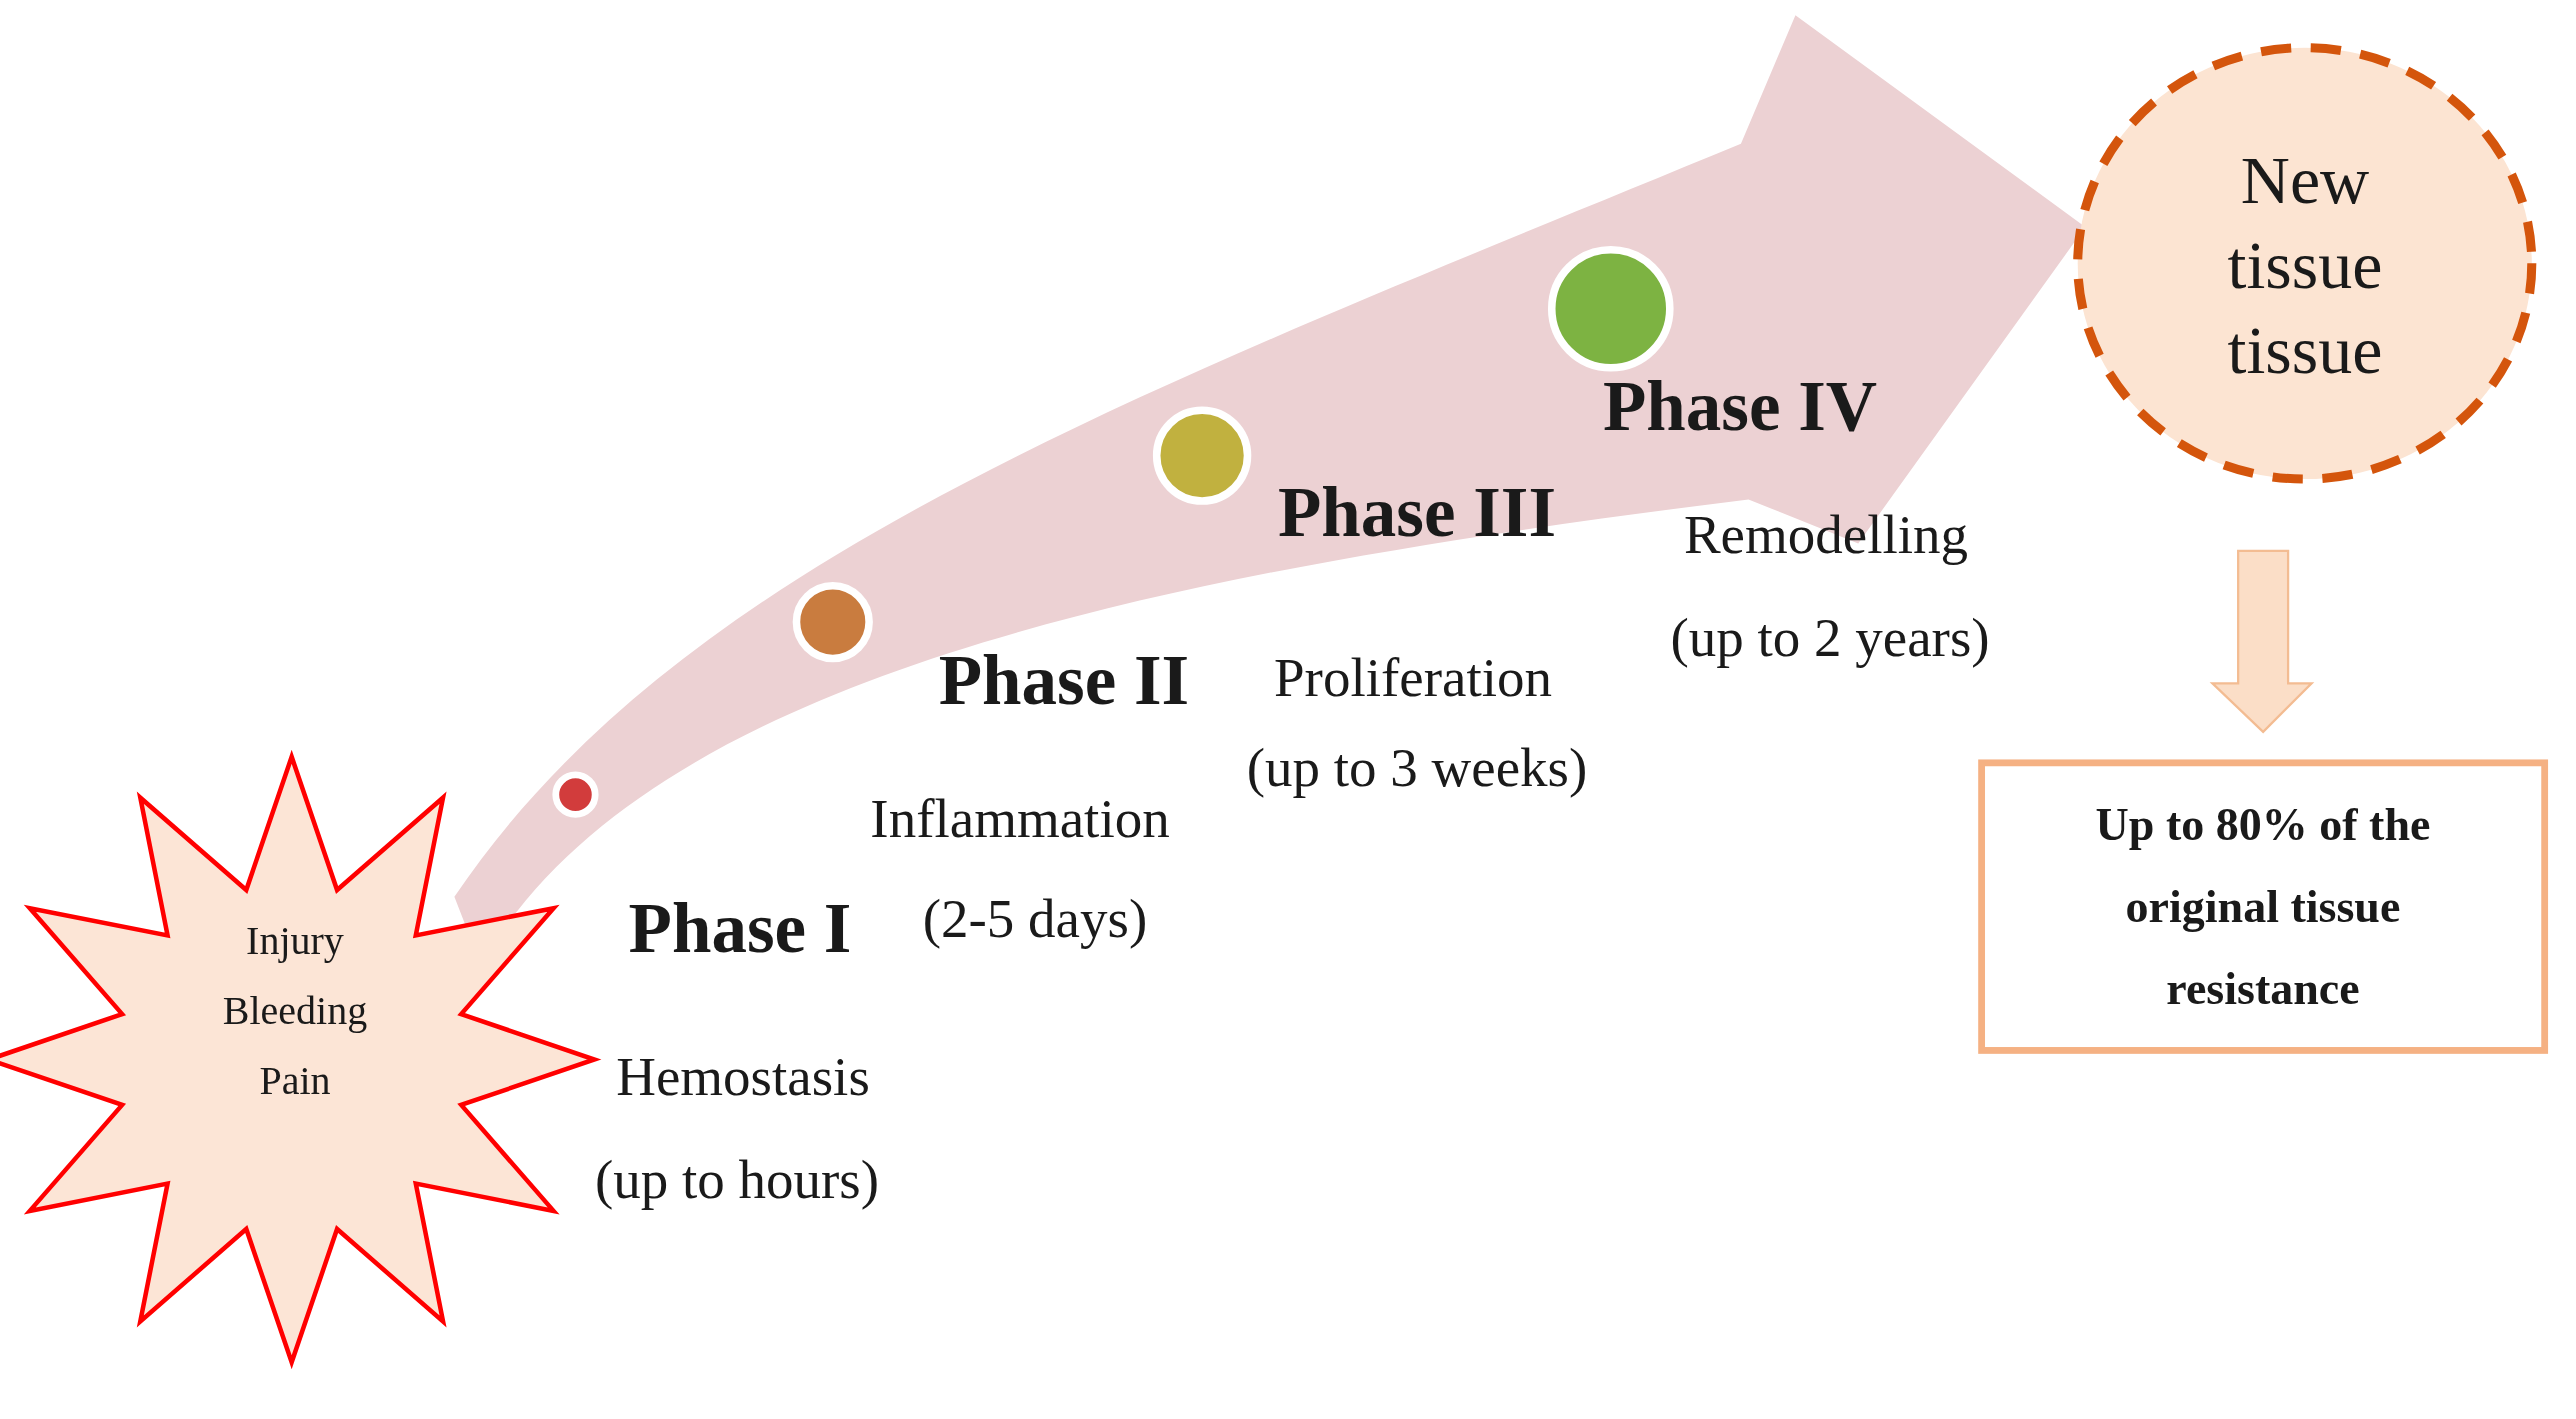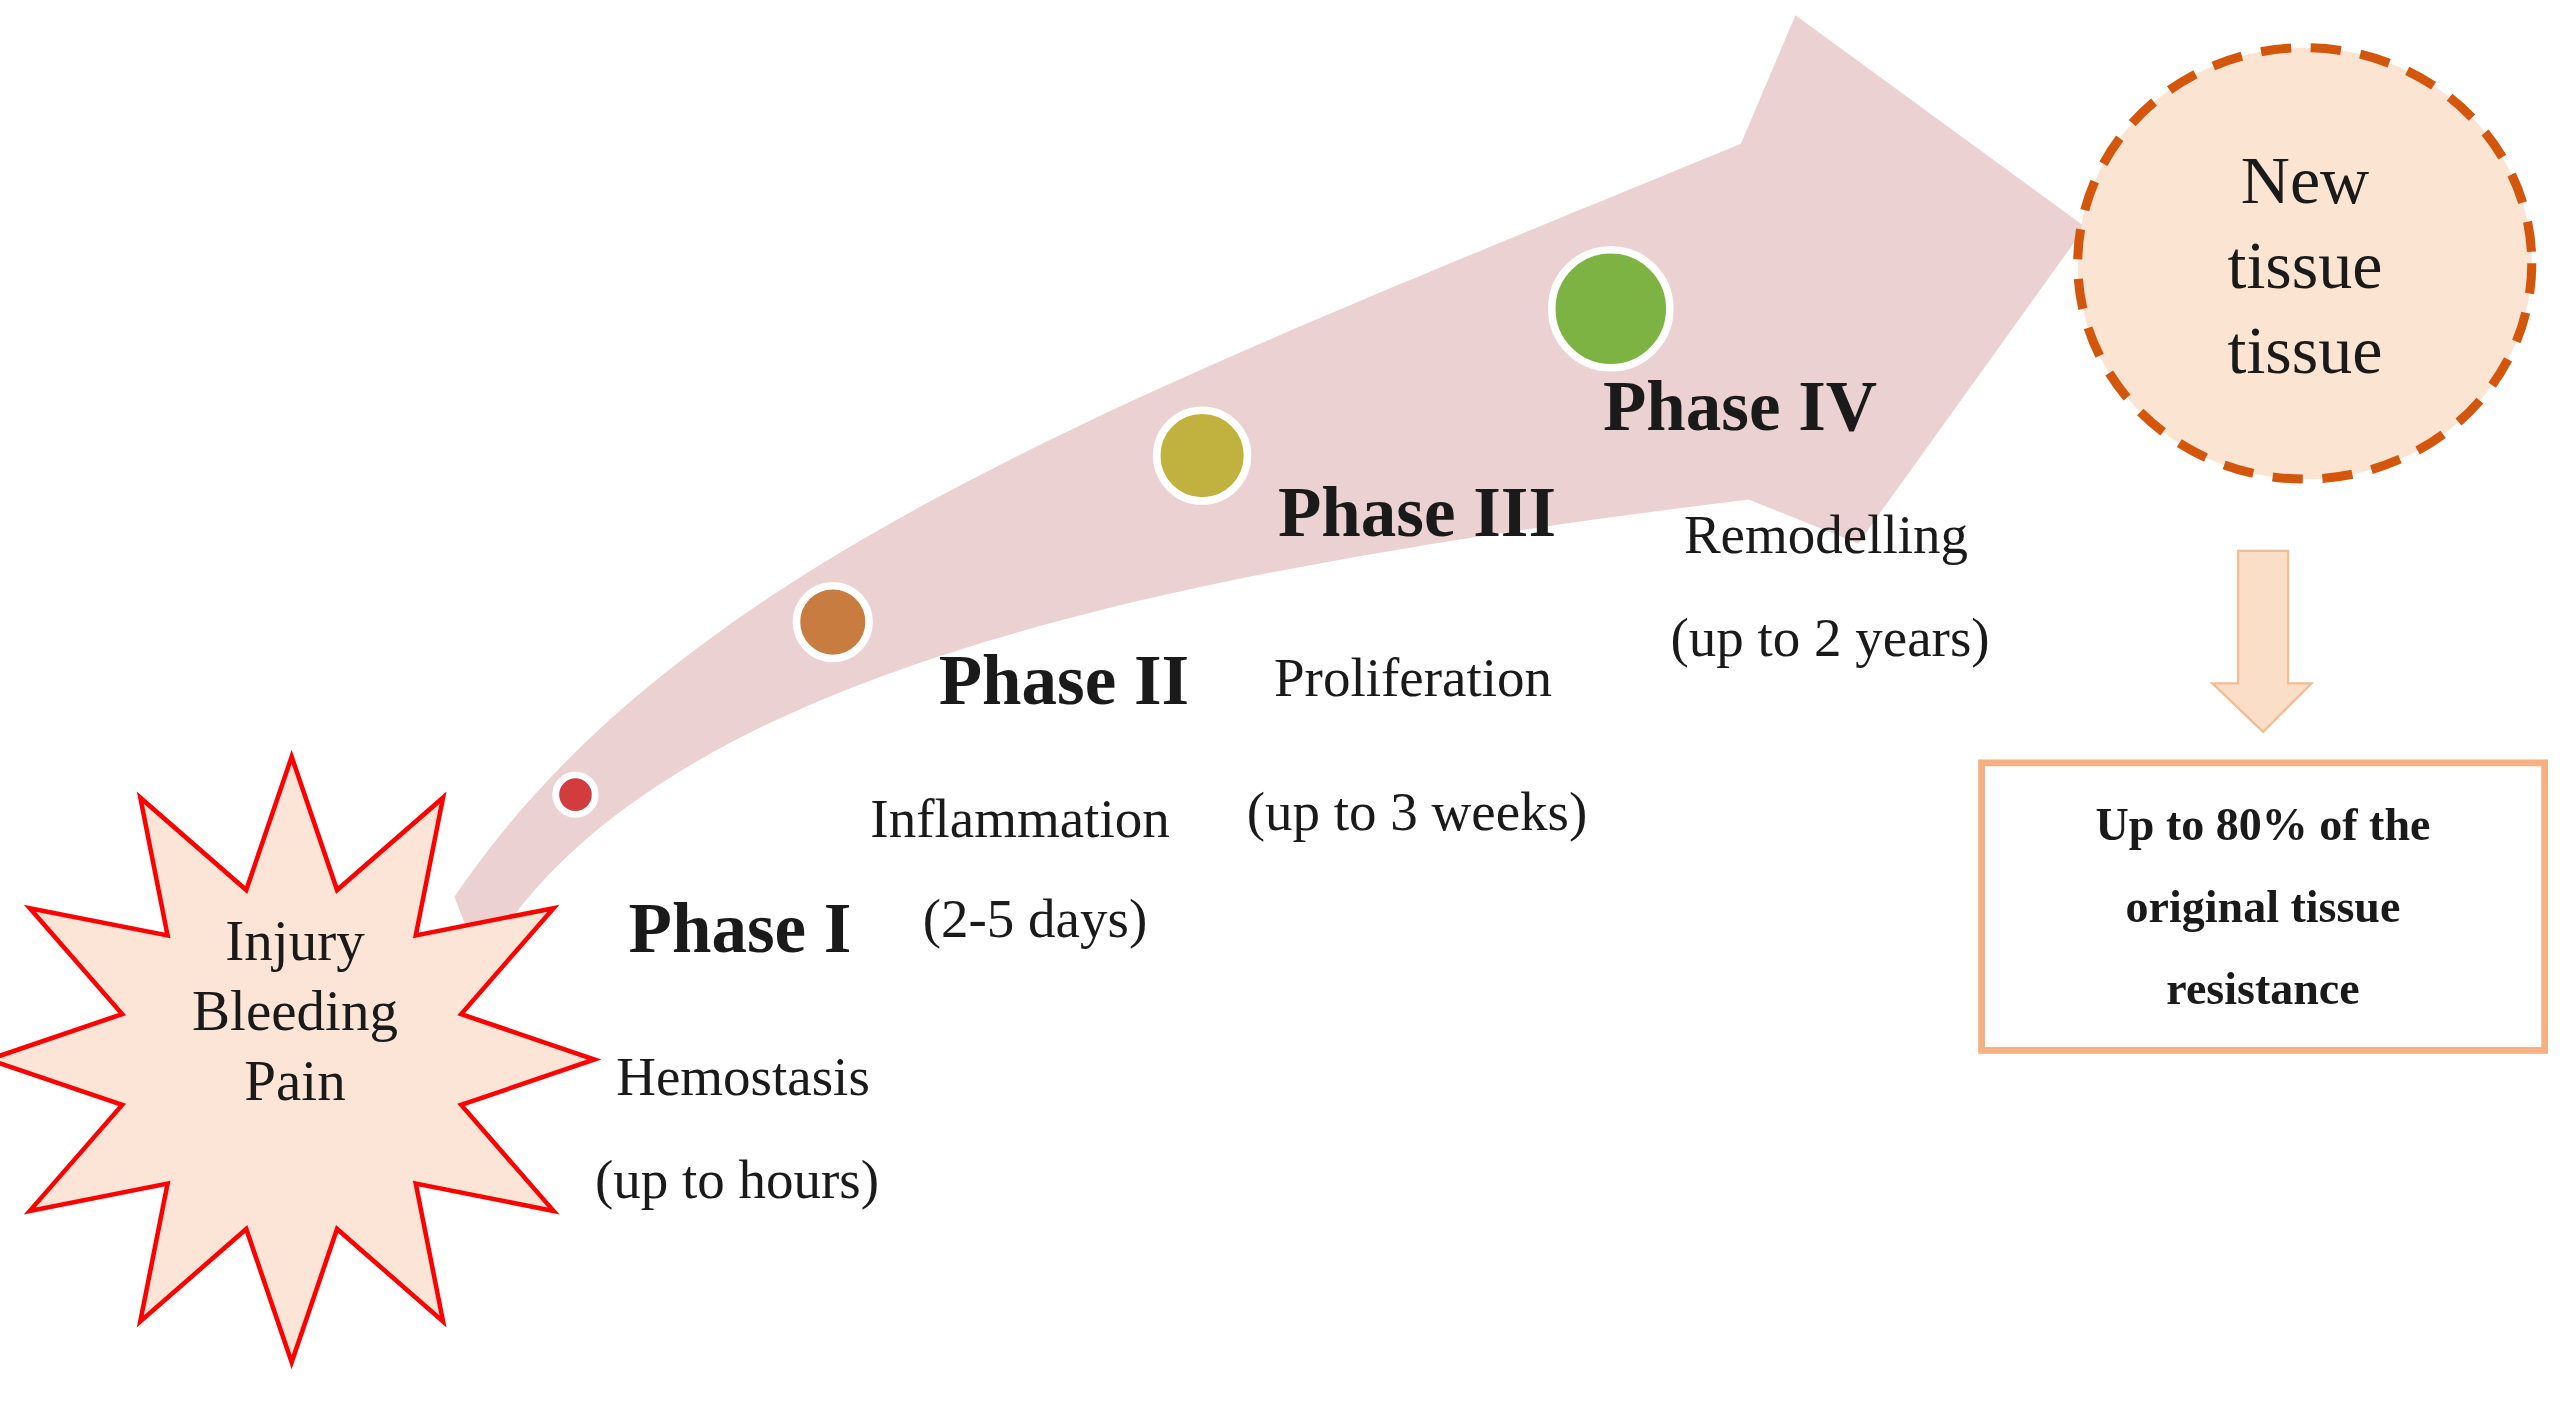--- a/index.html
+++ b/index.html
@@ -3,21 +3,21 @@
 <meta charset="utf-8">
 <style>
   html,body{margin:0;padding:0;background:#ffffff;}
   #canvas{position:relative;width:2576px;height:1419px;background:#ffffff;overflow:hidden;
           font-family:"Liberation Serif", serif;color:#1a1a1a;}
   #canvas svg{position:absolute;left:0;top:0;}
   .t{position:absolute;transform:translate(-50%,-50%);white-space:nowrap;color:#1a1a1a;
      font-family:"Liberation Serif", serif;text-align:center;}
   .phase-title{font-weight:bold;font-size:71px;}
   .phase-sub{font-size:55px;}
-  .star-text{font-size:57px;line-height:70px;}
+  .star-text{font-size:40px;line-height:70px;}
   .circle-text{font-size:68px;line-height:85px;}
   .box-text{font-weight:bold;font-size:46px;line-height:82px;}
 </style>
 </head>
 <body>
 
 <div id="canvas">
 
   <svg width="2576" height="1419" viewBox="0 0 3403 1875">
 
@@ -53,21 +53,21 @@
   <div class="t phase-title" style="left:740px;top:928px;">Phase I</div>
   <div class="t phase-sub" style="left:743px;top:1076px;">Hemostasis</div>
   <div class="t phase-sub" style="left:737px;top:1179px;">(up to hours)</div>
 
   <div class="t phase-title" style="left:1064px;top:680px;">Phase II</div>
   <div class="t phase-sub" style="left:1020px;top:818px;">Inflammation</div>
   <div class="t phase-sub" style="left:1035px;top:918px;">(2-5 days)</div>
 
   <div class="t phase-title" style="left:1417px;top:512px;">Phase III</div>
   <div class="t phase-sub" style="left:1413px;top:653px;margin-top:24px;">Proliferation</div>
-  <div class="t phase-sub" style="left:1417px;top:767px;margin-top:44px;">(up to 3 weeks)</div>
+  <div class="t phase-sub" style="left:1417px;top:767px;">(up to 3 weeks)</div>
 
   <div class="t phase-title" style="left:1740px;top:406px;">Phase IV</div>
   <div class="t phase-sub" style="left:1826px;top:534px;text-align:right;">Remodelling</div>
   <div class="t phase-sub" style="left:1830px;top:637px;">(up to 2 years)</div>
 
   <div class="t circle-text" style="left:2305px;top:265px;">
     <div>New</div>
     <div>tissue</div>
     <div>tissue</div>
   </div>

